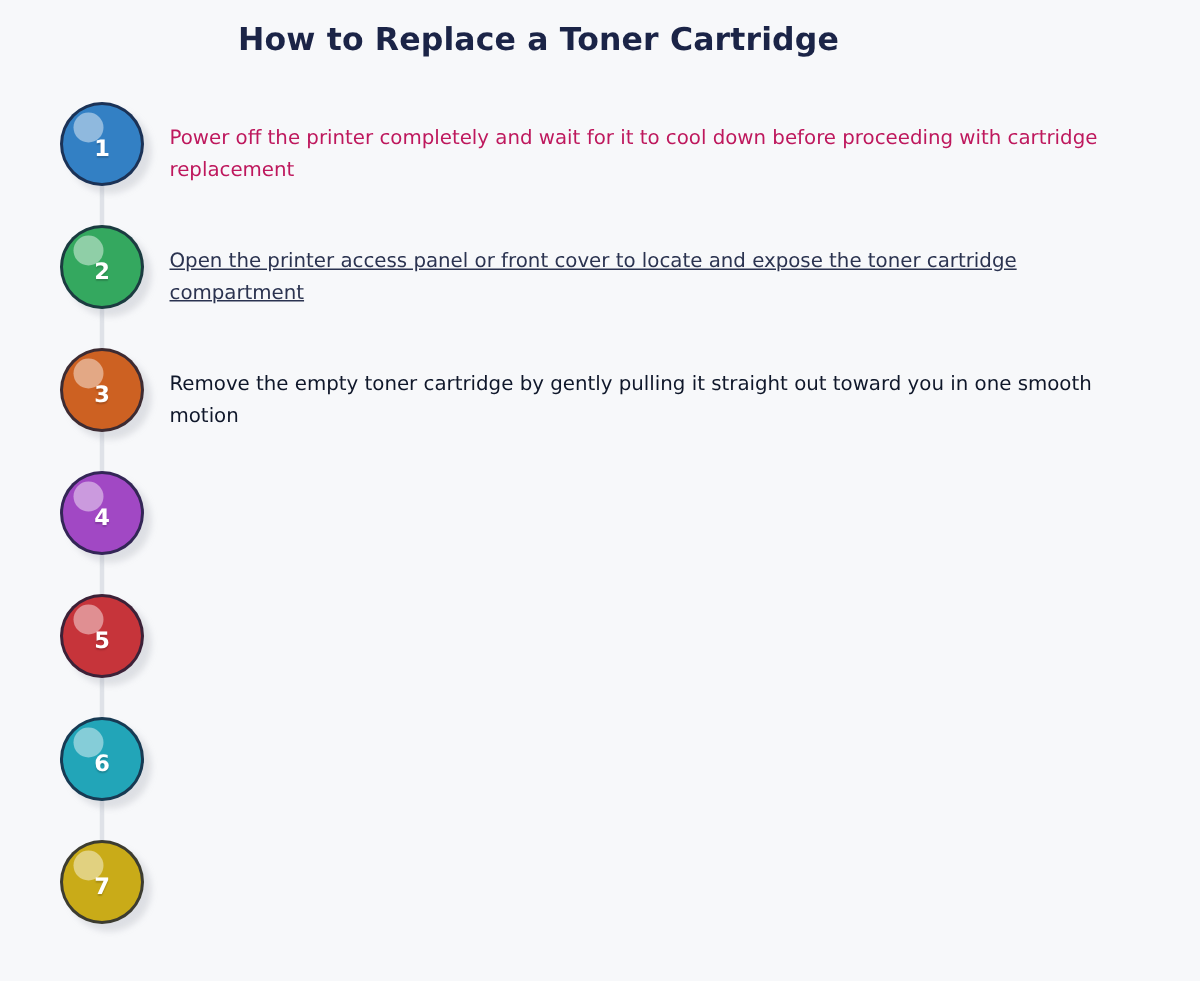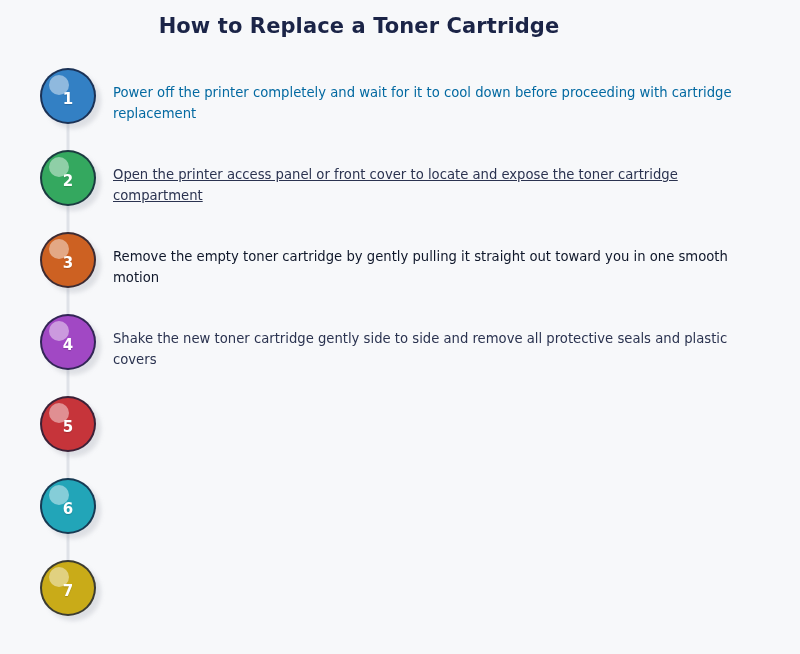--- a/index.html
+++ b/index.html
@@ -137,21 +137,21 @@
 
   <div class="steps">
       <div class="step" style="top: 68px;">
         <div class="marker-wrap">
           <div class="marker-shadow"></div>
           <div class="marker" style="background: rgb(51, 128, 196);">
             <div class="gloss"></div>
             <span class="num">1</span>
           </div>
         </div>
-        <div class="step-text" style="color: #0369a1;">Power off the printer completely and wait for it to cool down before proceeding with cartridge replacement</div>
+        <div class="step-text" style="color: #be185d;">Power off the printer completely and wait for it to cool down before proceeding with cartridge replacement</div>
       </div>
       <div class="step" style="top: 150px;">
         <div class="marker-wrap">
           <div class="marker-shadow"></div>
           <div class="marker" style="background: rgb(52, 168, 95);">
             <div class="gloss"></div>
             <span class="num">2</span>
           </div>
         </div>
         <div class="step-text" style="color: rgb(43, 51, 80); text-decoration: underline;">Open the printer access panel or front cover to locate and expose the toner cartridge compartment</div>
@@ -167,21 +167,20 @@
         <div class="step-text" style="color: #0f172a;">Remove the empty toner cartridge by gently pulling it straight out toward you in one smooth motion</div>
       </div>
       <div class="step" style="top: 314px;">
         <div class="marker-wrap">
           <div class="marker-shadow"></div>
           <div class="marker" style="background: rgb(161, 72, 196);">
             <div class="gloss"></div>
             <span class="num">4</span>
           </div>
         </div>
-        <div class="step-text" style="color: rgb(43, 51, 80);">Shake the new toner cartridge gently side to side and remove all protective seals and plastic covers</div>
       </div>
       <div class="step" style="top: 396px;">
         <div class="marker-wrap">
           <div class="marker-shadow"></div>
           <div class="marker" style="background: rgb(198, 52, 58);">
             <div class="gloss"></div>
             <span class="num">5</span>
           </div>
         </div>
       </div>

